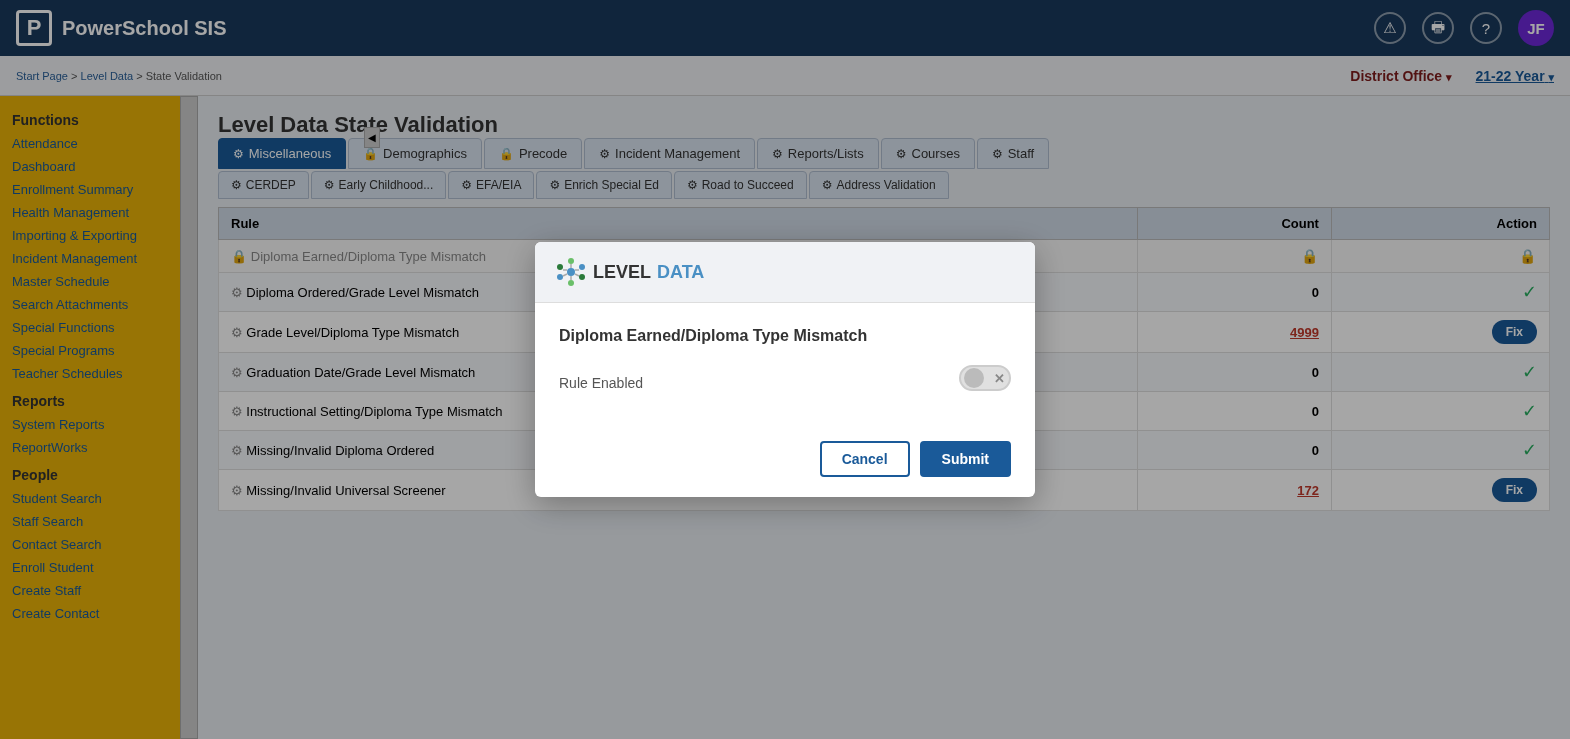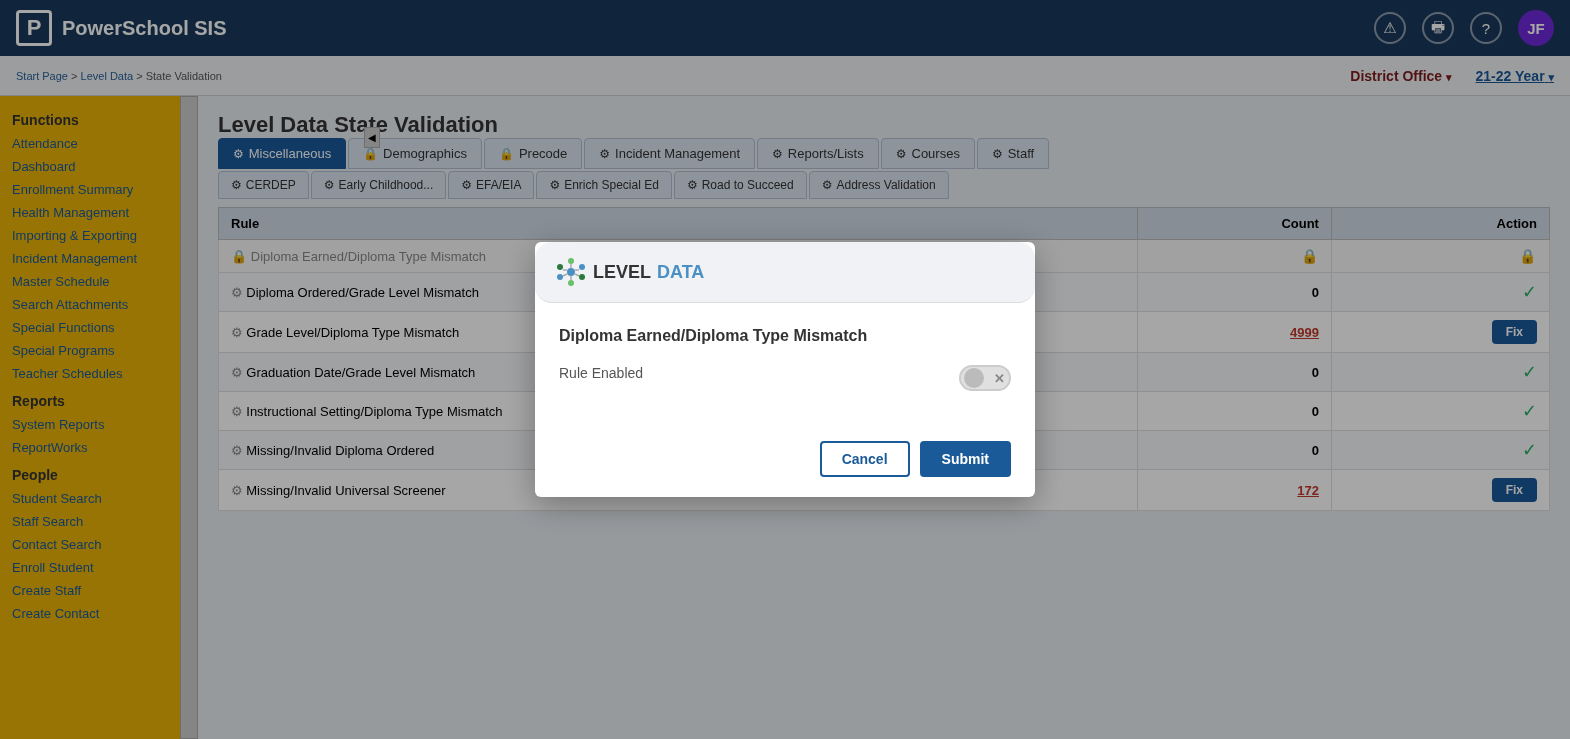--- a/index.html
+++ b/index.html
@@ -242,21 +242,21 @@
     .data-table tr:nth-child(even) td { background: #f5f7fa; }
     .data-table tr:nth-child(odd) td { background: white; }
 
     .count-link { color: #c0392b; font-weight: bold; text-decoration: underline; cursor: pointer; }
     .count-zero { font-weight: bold; }
     .action-fix {
       background: #1a5a99;
       color: white;
       border: none;
       padding: 5px 14px;
-      border-radius: 4px;
+      border-radius: 12px;
       cursor: pointer;
       font-size: 12px;
       font-weight: bold;
     }
     .action-check { color: #27ae60; font-size: 18px; }
     .lock-icon { color: #888; font-size: 14px; }
 
     .row-dimmed td { color: #aaa; background: #f8f8f8 !important; }
     .row-dimmed .lock-icon { color: #ccc; }
 
@@ -278,21 +278,20 @@
       padding: 0;
       overflow: hidden;
     }
     .modal-header {
       background: #f0f2f5;
       padding: 14px 20px;
       border-bottom: 1px solid #ddd;
       display: flex;
       align-items: center;
       gap: 10px;
-      border-radius: 17px;
     }
     .modal-logo {
       display: flex;
       align-items: center;
       gap: 6px;
       font-size: 18px;
       font-weight: bold;
     }
     .modal-logo-dots {
       width: 32px;
@@ -302,21 +301,21 @@
       padding: 24px 24px 18px 24px;
     }
     .modal-title {
       font-size: 16px;
       font-weight: bold;
       color: #333;
       margin-bottom: 20px;
     }
     .modal-field {
       display: flex;
-      align-items: flex-start;
+      align-items: flex-end;
       justify-content: space-between;
       margin-bottom: 32px;
     }
     .modal-field-label {
       font-size: 14px;
       color: #555;
     }
     .toggle-switch {
       width: 52px;
       height: 26px;

